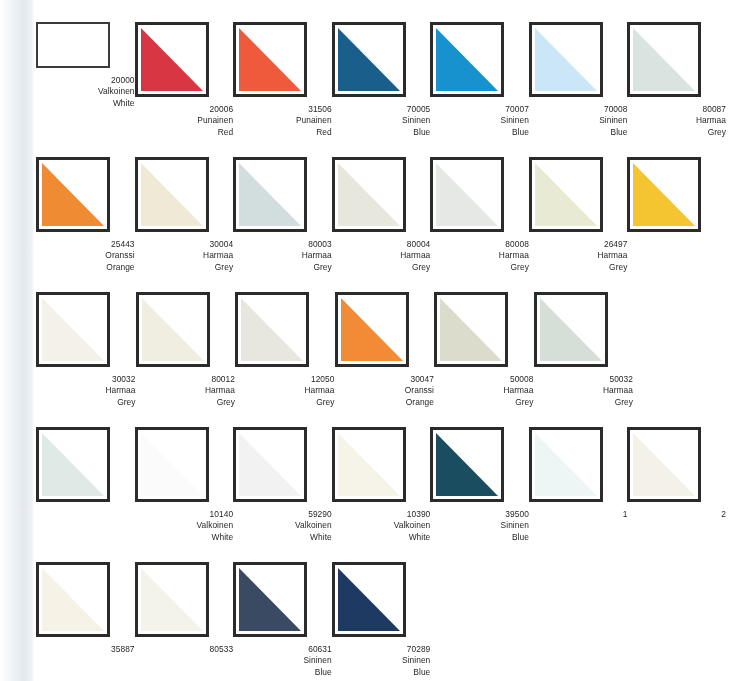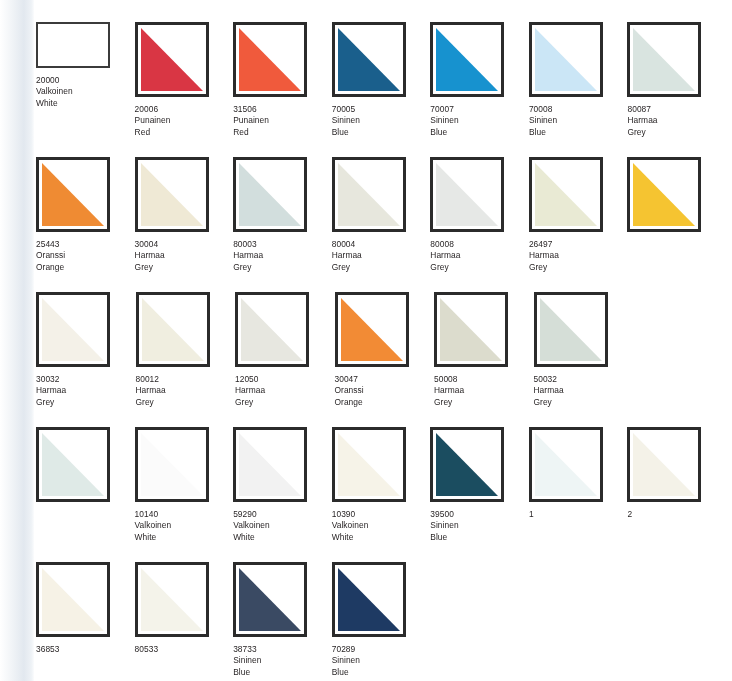--- a/index.html
+++ b/index.html
@@ -47,20 +47,21 @@
   .row {
     display: flex;
     height: 135px;
   }
   .row.last { height: 131px; }
 
   .cell {
     width: 99.5px;
     box-sizing: border-box;
     position: relative;
+    text-align: right;
   }
 
   .swatch {
     width: 74px;
     height: 75px;
     box-sizing: border-box;
     border: 3px solid #2b2b2b;
     background: #ffffff;
     position: relative;
     overflow: hidden;
@@ -537,21 +538,21 @@
           <div class="swatch">
             <div class="tri-wrap">
               <div class="tri">
                 <svg viewBox="0 0 100 100" preserveAspectRatio="none">
                   <polygon points="0,0 100,100 0,100" fill="#f6f2e6"></polygon>
                 </svg>
               </div>
             </div>
           </div>
           <div class="labels">
-            <div class="code">36853</div>
+            <div class="code">35887</div>
           </div>
         </div>
         <div class="cell">
           <div class="swatch">
             <div class="tri-wrap">
               <div class="tri">
                 <svg viewBox="0 0 100 100" preserveAspectRatio="none">
                   <polygon points="0,0 100,100 0,100" fill="#f4f3ea"></polygon>
                 </svg>
               </div>
@@ -565,21 +566,21 @@
           <div class="swatch">
             <div class="tri-wrap">
               <div class="tri">
                 <svg viewBox="0 0 100 100" preserveAspectRatio="none">
                   <polygon points="0,0 100,100 0,100" fill="#3a4a63"></polygon>
                 </svg>
               </div>
             </div>
           </div>
           <div class="labels">
-            <div class="code">38733</div>
+            <div class="code">60631</div>
             <div class="fi">Sininen</div>
             <div class="en">Blue</div>
           </div>
         </div>
         <div class="cell">
           <div class="swatch">
             <div class="tri-wrap">
               <div class="tri">
                 <svg viewBox="0 0 100 100" preserveAspectRatio="none">
                   <polygon points="0,0 100,100 0,100" fill="#1e3a63"></polygon>

